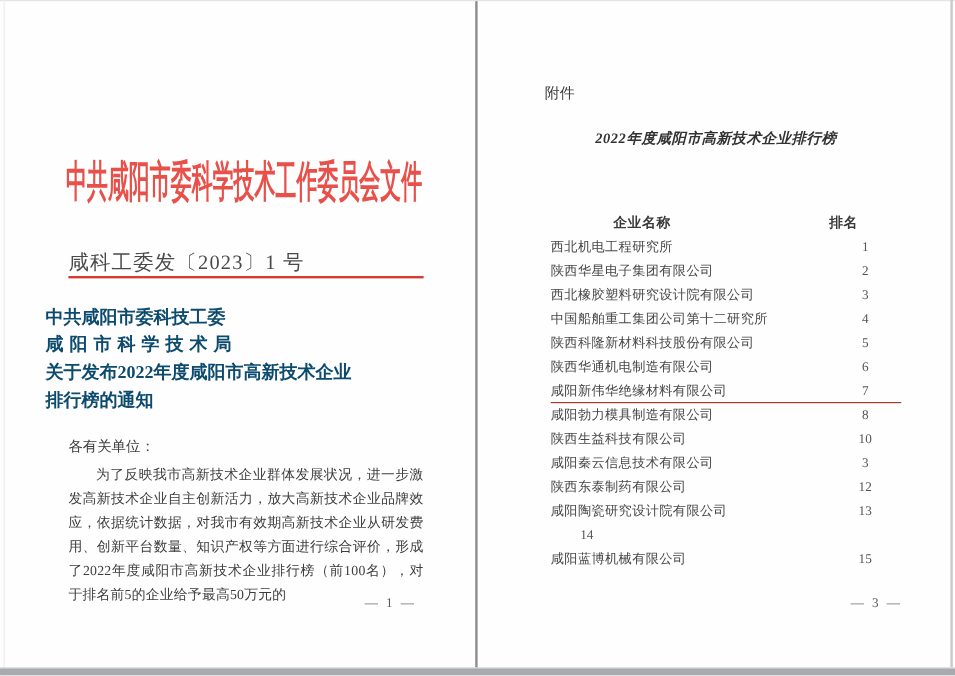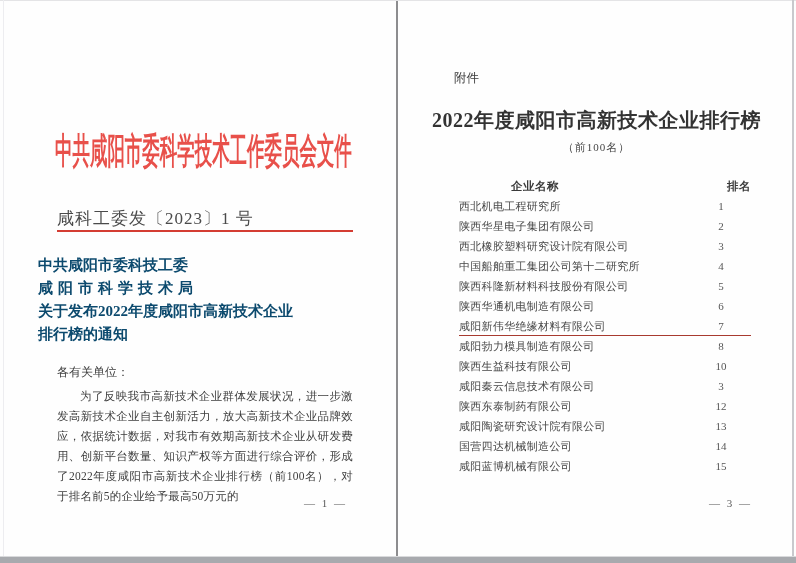--- a/index.html
+++ b/index.html
@@ -45,27 +45,27 @@
     font-size:11.5px; line-height:20px; letter-spacing:0.2px;
     text-align:justify; text-indent:2em; color:#3d3d3d;
   }
   .page-number-left { position:absolute; top:497px; left:57px; width:290px; text-align:right;
                       font-size:11px; letter-spacing:2px; color:#5a5a5a; }
 
   
   #right-page { position:absolute; left:397px; top:0; width:399px; height:563px; }
   .attachment-label { position:absolute; top:70px; left:57px; font-size:12.5px; color:#3c3c3c; }
   .ranking-title    { position:absolute; top:107px; left:0; width:100%; text-align:center;
-                      font-size:20px; font-weight:bold; letter-spacing:0.5px; color:#333; }
+                      font-size:12px; font-weight:bold; letter-spacing:0.5px; color:#333;font-style:italic; }
   .ranking-subtitle { position:absolute; top:140px; left:0; width:100%; text-align:center;
                       font-size:11px; letter-spacing:1px; color:#474747; }
   .rank-table  { position:absolute; top:176px; left:62px; width:292px; }
   .thead { display:flex; height:20px; line-height:20px; font-weight:bold; color:#3a3a3a; }
   .thead .tname-h { flex:1; padding-left:52px; font-size:11.5px; letter-spacing:0.5px; }
-  .thead .trank-h { width:60px; text-align:right; font-size:11.5px; letter-spacing:0.5px; }
+  .thead .trank-h { width:60px; text-align:left; font-size:11.5px; letter-spacing:0.5px; }
   .tbody .trow { display:flex; height:20px; line-height:20px; }
   .tbody .trow.underlined { border-bottom:1.5px solid var(--row_underline_red,#a83a2f); }
   .tname { flex:1; font-size:11px; letter-spacing:0.3px; color:#474747; }
   .trank { width:60px; text-align:center; font-size:11px; color:#565656; }
   .page-number-right { position:absolute; top:497px; right:44px;
                        font-size:11px; letter-spacing:2px; color:#5a5a5a; }
 </style>
 </head>
 <body>
 
@@ -84,21 +84,20 @@
       <div>排行榜的通知</div>
     </div>
     <div class="salutation">各有关单位：</div>
     <div class="body-paragraph">为了反映我市高新技术企业群体发展状况，进一步激发高新技术企业自主创新活力，放大高新技术企业品牌效应，依据统计数据，对我市有效期高新技术企业从研发费用、创新平台数量、知识产权等方面进行综合评价，形成了2022年度咸阳市高新技术企业排行榜（前100名），对于排名前5的企业给予最高50万元的</div>
     <div class="page-number-left">— 1 —</div>
   </div>
 
   <div id="right-page">
     <div class="attachment-label">附件</div>
     <div class="ranking-title">2022年度咸阳市高新技术企业排行榜</div>
-    <div class="ranking-subtitle">（前100名）</div>
     <div class="rank-table">
       <div class="thead">
         <span class="tname-h">企业名称</span>
         <span class="trank-h">排名</span>
       </div>
       <div class="tbody">
           <div class="trow">
             <span class="tname">西北机电工程研究所</span>
             <span class="trank">1</span>
           </div>
@@ -140,21 +139,20 @@
           </div>
           <div class="trow">
             <span class="tname">陕西东泰制药有限公司</span>
             <span class="trank">12</span>
           </div>
           <div class="trow">
             <span class="tname">咸阳陶瓷研究设计院有限公司</span>
             <span class="trank">13</span>
           </div>
           <div class="trow">
-            <span class="tname">国营四达机械制造公司</span>
             <span class="trank">14</span>
           </div>
           <div class="trow">
             <span class="tname">咸阳蓝博机械有限公司</span>
             <span class="trank">15</span>
           </div>
         </div>
     </div>
     <div class="page-number-right">— 3 —</div>
   </div>

